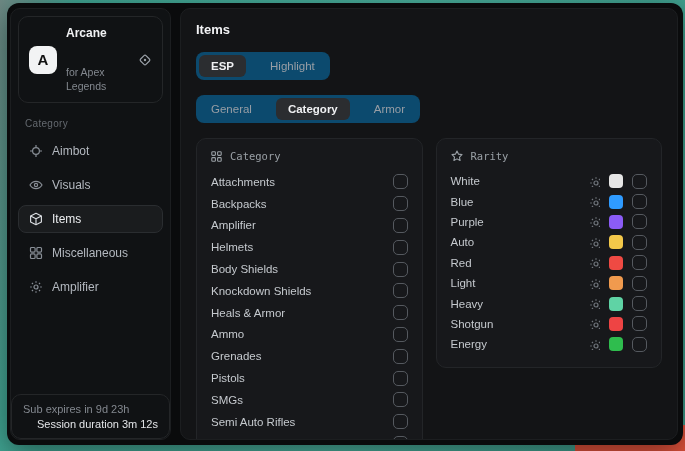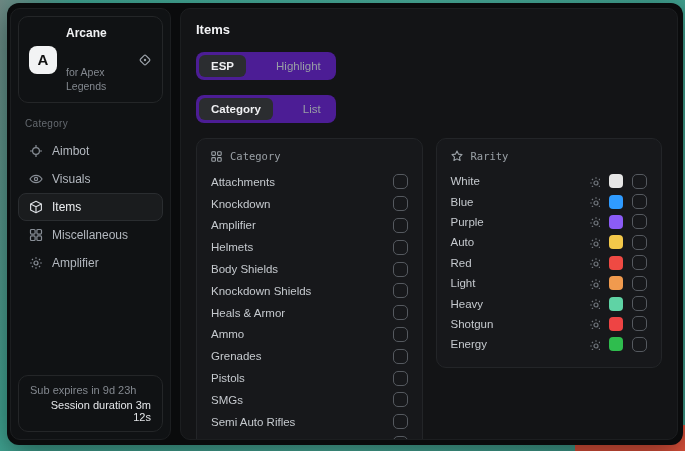--- a/index.html
+++ b/index.html
@@ -24,42 +24,42 @@
     margin:7px 7px 2px 7px; border:1px solid #242628; border-radius:10px;
     padding:9px 10px; display:flex; align-items:center; gap:9px;
   }
   .logo { width:28px; height:28px; background:#f2f3f4; border-radius:8px; display:flex;
     align-items:center; justify-content:center; color:#111; font-weight:bold; font-size:15px; }
   .app-text { flex:1; min-width:0; }
   .app-title { color:#f1f2f4; font-size:12px; font-weight:bold; line-height:1.25; }
   .app-sub { color:#83888f; font-size:10.5px; line-height:1.3;margin-top:25px; }
   .target-icon { color:#9aa0a7; flex:0 0 auto; display:flex; }
   .section-label { color:#64696f; font-size:10px; margin:13px 14px 4px 14px; letter-spacing:.3px; }
-  .nav { display:flex; flex-direction:column; padding:4px 7px; }
+  .nav { display:flex; flex-direction:column; gap:6px; padding:4px 7px; }
   .nav-item {
     display:flex; align-items:center; gap:9px; padding:6px 9px; border-radius:8px;
     color:#b3b8bf; font-size:12px; border:1px solid transparent; cursor:default;
   }
   .nav-item .ic { width:15px; display:flex; justify-content:center; color:#888e96; font-size:12px; }
   .nav-item.active { background:#1a1c1e; border-color:#2a2d30; color:#eceef0; }
   .nav-item.active .ic { color:#d6d9dd; }
   .side-spacer { flex:1; }
   .session-card {
-    margin:7px; border:1px solid #242628; border-radius:10px; padding:8px 11px;
+    margin:0; border:1px solid #242628; border-radius:10px; padding:8px 11px;
     display:flex; flex-direction:column; gap:3px;
   }
   .session-line1 { color:#83888f; font-size:11px; }
   .session-line2 { color:#e3e5e8; font-size:11px;text-align:right; }
   
   .main {
     flex:1; background:#131416; border:1px solid #1c1e20; border-radius:10px;
     padding:13px 15px; overflow:hidden; display:flex; flex-direction:column;
   }
   .page-title { color:#f2f3f5; font-size:13px; font-weight:bold; margin-bottom:15px; }
-  .seg-group { display:inline-flex; background:#4c1d95; border-radius:8px; padding:3px; gap:18px;
+  .seg-group { display:inline-flex; background:#0c4a6e; border-radius:8px; padding:3px; gap:12px;
     align-self:flex-start; margin-bottom:15px; }
   .seg-btn { font-size:11.5px; color:#989ea5; padding:5px 12px; border-radius:6px; border:none;
     background:transparent; font-family:inherit; cursor:default; }
   .seg-btn.active { background:#2b2d30; color:#f0f1f3; font-weight:bold; }
   .cards-row { display:flex; gap:13px; align-items:flex-start; }
   .card { width:232px; background:#17181b; border:1px solid #232528; border-radius:10px;
     padding:11px 14px 12px 14px; }
   .card-header { display:flex; align-items:center; gap:8px; color:#9aa0a6;
     font-family:"DejaVu Sans Mono", monospace; font-size:10.5px; margin-bottom:9px; }
   .card-header .hic { display:flex; color:#9aa0a6; }
@@ -157,22 +157,23 @@
   </aside>
 
   <section class="main">
     <div class="page-title">Items</div>
 
     <div class="seg-group" id="mode-toggles">
         <button class="seg-btn active">ESP</button>
         <button class="seg-btn">Highlight</button>
       </div>
     <div class="seg-group" id="tabs">
+        <button class="seg-btn">General</button>
         <button class="seg-btn active">Category</button>
-        <button class="seg-btn">List</button>
+        <button class="seg-btn">Armor</button>
       </div>
 
     <div class="cards-row">
 
       <div class="card">
         <div class="card-header">
           <span class="hic">
             <svg width="11" height="11" viewBox="0 0 11 11" fill="none" stroke="currentColor" stroke-width="1.1">
               <rect x="0.8" y="0.8" width="3.6" height="3.6" rx="0.8"></rect>
               <rect x="6.6" y="0.8" width="3.6" height="3.6" rx="0.8"></rect>
@@ -181,21 +182,21 @@
             </svg>
           </span>
           <span>Category</span>
         </div>
         <div class="rowlist" id="category-rows">
             <div class="item-row">
               <span class="row-label">Attachments</span>
               <span class="checkbox"></span>
             </div>
             <div class="item-row">
-              <span class="row-label">Knockdown</span>
+              <span class="row-label">Backpacks</span>
               <span class="checkbox"></span>
             </div>
             <div class="item-row">
               <span class="row-label">Amplifier</span>
               <span class="checkbox"></span>
             </div>
             <div class="item-row">
               <span class="row-label">Helmets</span>
               <span class="checkbox"></span>
             </div>

